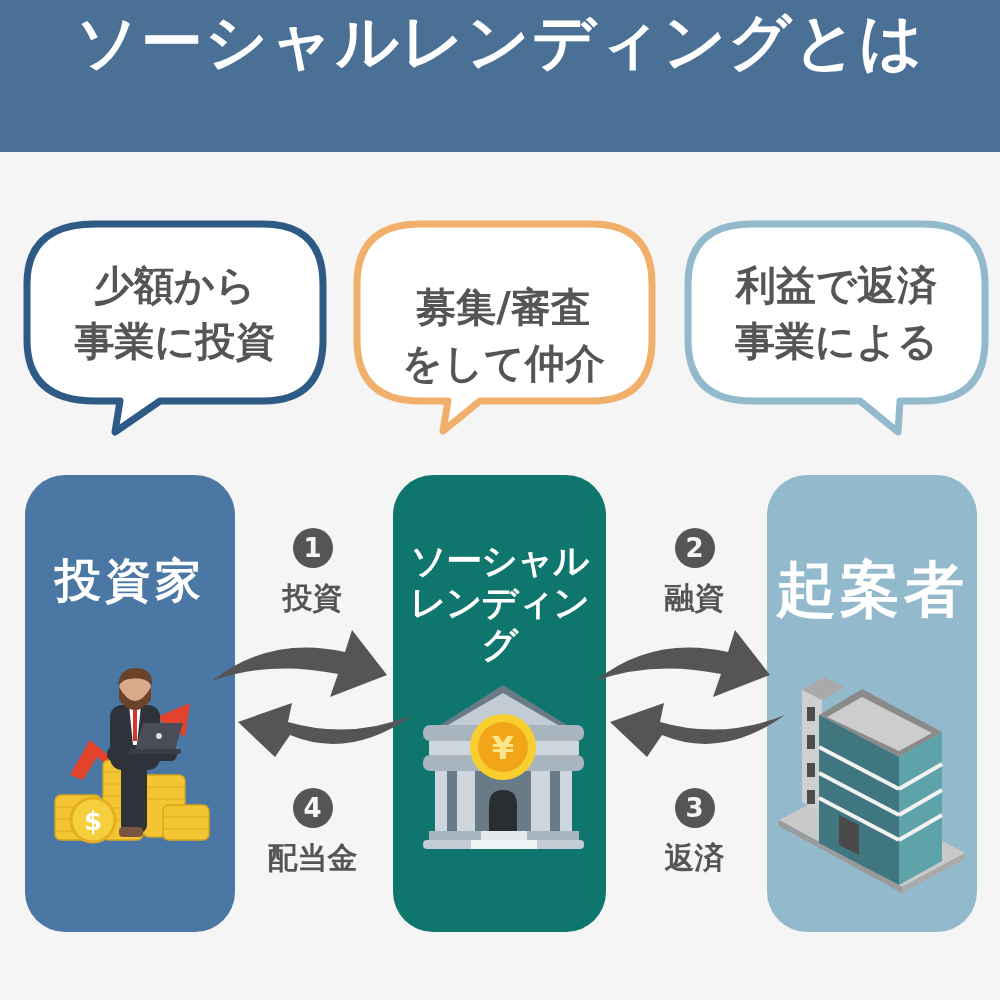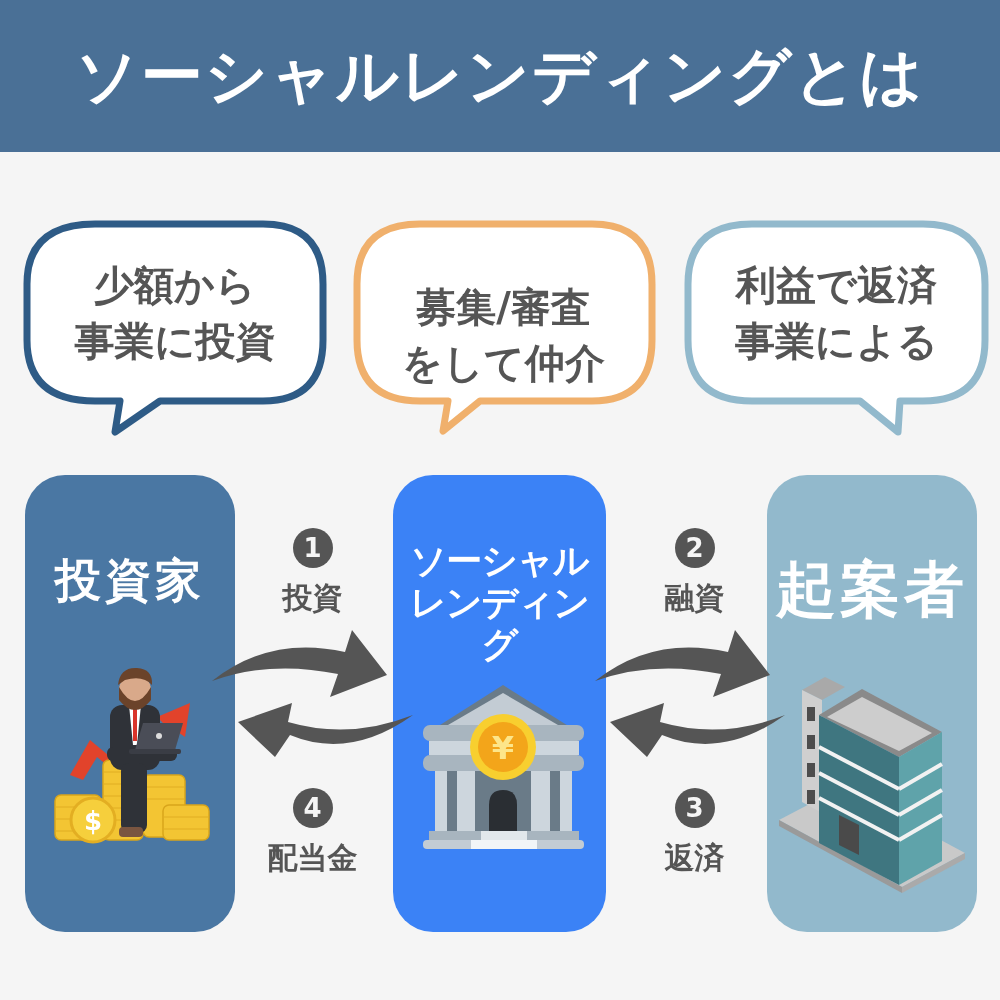--- a/index.html
+++ b/index.html
@@ -1,27 +1,27 @@
 <!DOCTYPE html>
 <html><head>
 <meta charset="utf-8">
 <style>
   * { box-sizing: border-box; margin: 0; padding: 0; }
   html, body { width: 1000px; height: 1000px; overflow: hidden; }
   body { background: #f5f5f5; font-family: "DejaVu Sans", "Liberation Sans", sans-serif; position: relative; }
-  .header { position: absolute; left: 0; top: 0; width: 1000px; height: 152px; background: #4a7096; display: flex; align-items: center; justify-content: center; }
+  .header { position: absolute; left: 0; top: 0; width: 1000px; height: 152px; background: #4a7096; display: flex; justify-content: center; }
   .header h1 { color: #fff; font-size: 62px; font-weight: bold; letter-spacing: 2px; }
 
   .bubble { position: absolute; top: 0; left: 0; }
   .bubble-text { position: absolute; color: #555; font-size: 40px; font-weight: bold; text-align: center; line-height: 56px; display: flex; flex-direction: column; justify-content: center; }
 
   .card { position: absolute; top: 475px; height: 457px; border-radius: 40px; }
   .card-title { position: absolute; left: 0; right: 0; color: #fff; font-weight: bold; text-align: center; }
   .card-investor { left: 25px; width: 210px; background: #4a77a3; }
-  .card-platform { left: 393px; width: 213px; background: #3b82f6; }
+  .card-platform { left: 393px; width: 213px; background: #0f766e; }
   .card-borrower { left: 767px; width: 210px; background: #92b9cc; }
 
   .step { position: absolute; display: flex; flex-direction: column; align-items: center; color: #555; font-weight: bold; }
   .step-num { width: 40px; height: 40px; border-radius: 50%; background: #555; color: #f5f5f5; font-size: 26px; font-weight: bold; display: flex; align-items: center; justify-content: center; }
   .step-label { font-size: 30px; margin-top: 10px; }
 
   svg { position: absolute; overflow: visible; }
 </style>
 </head>
 <body>

